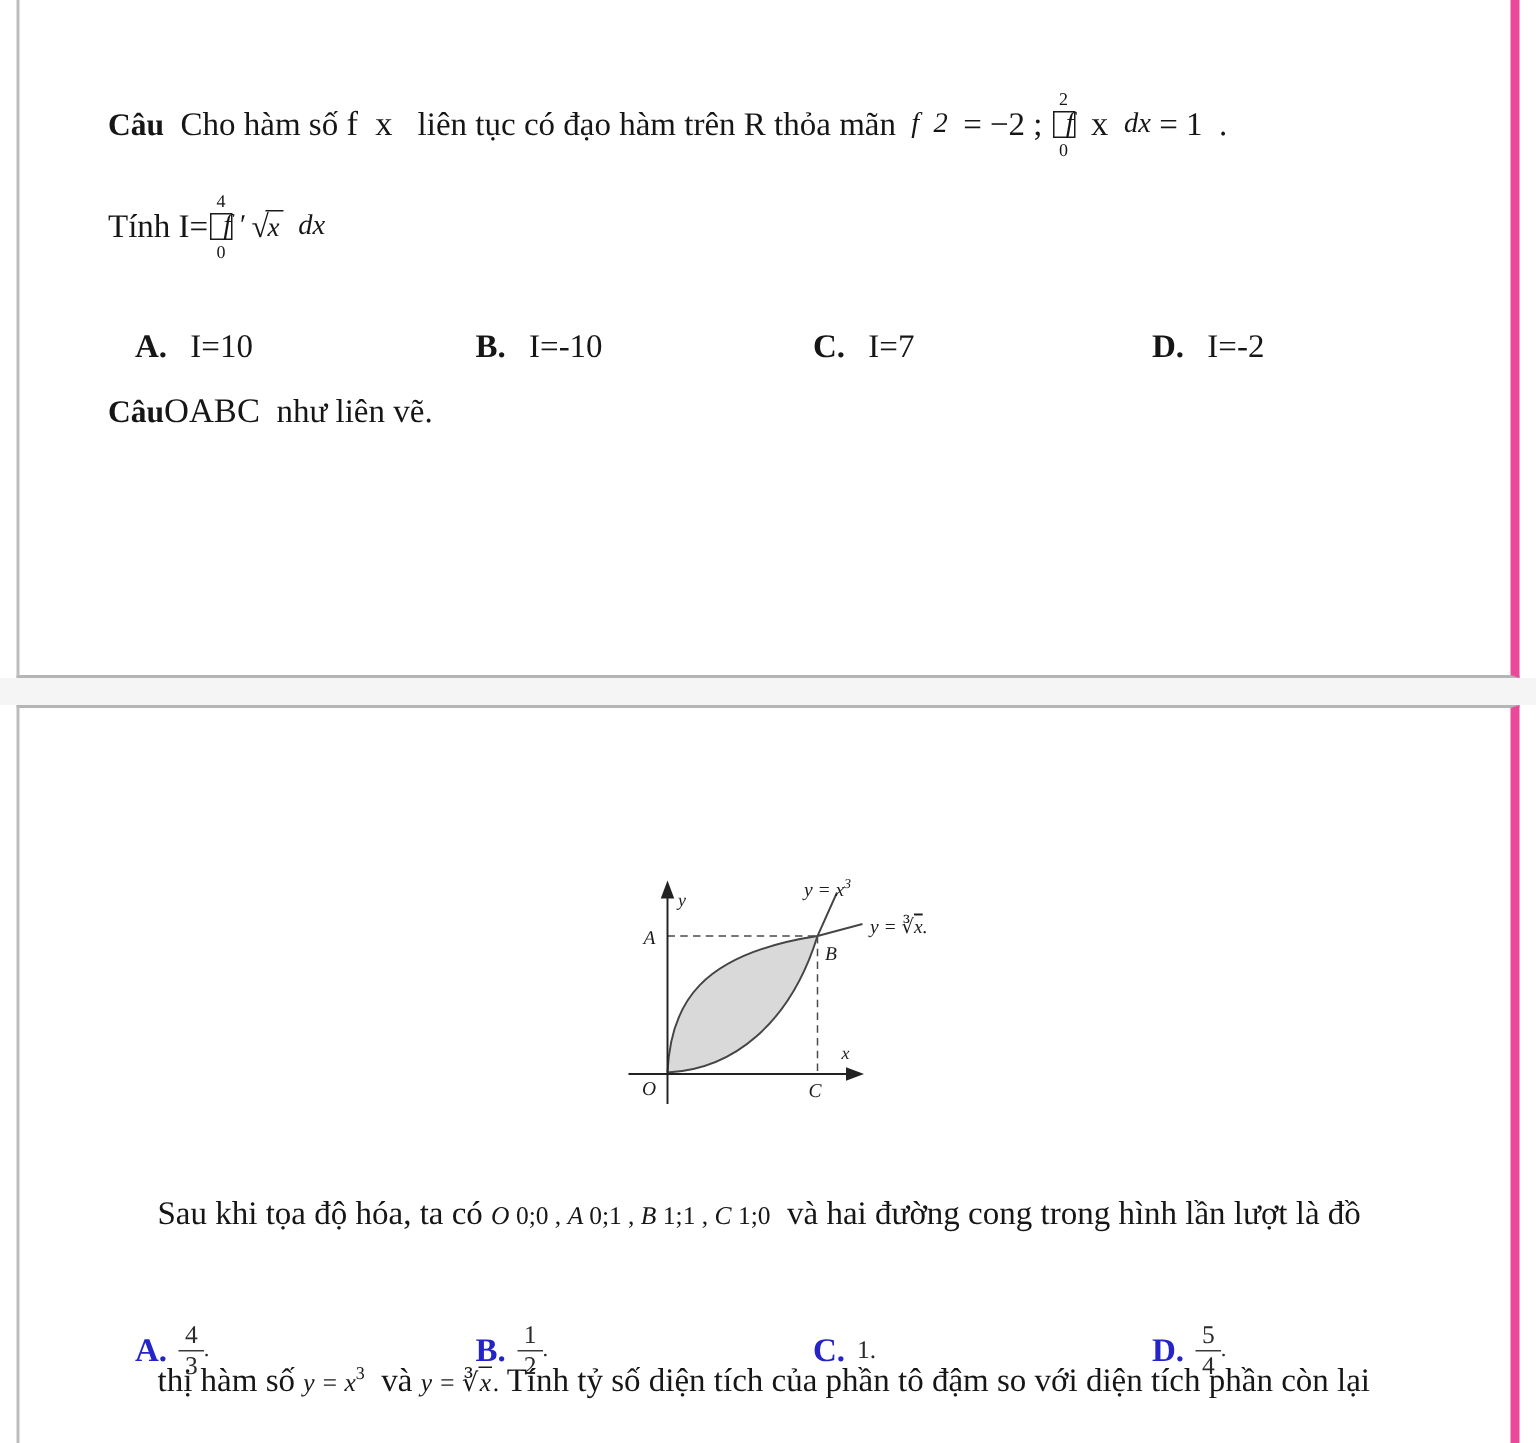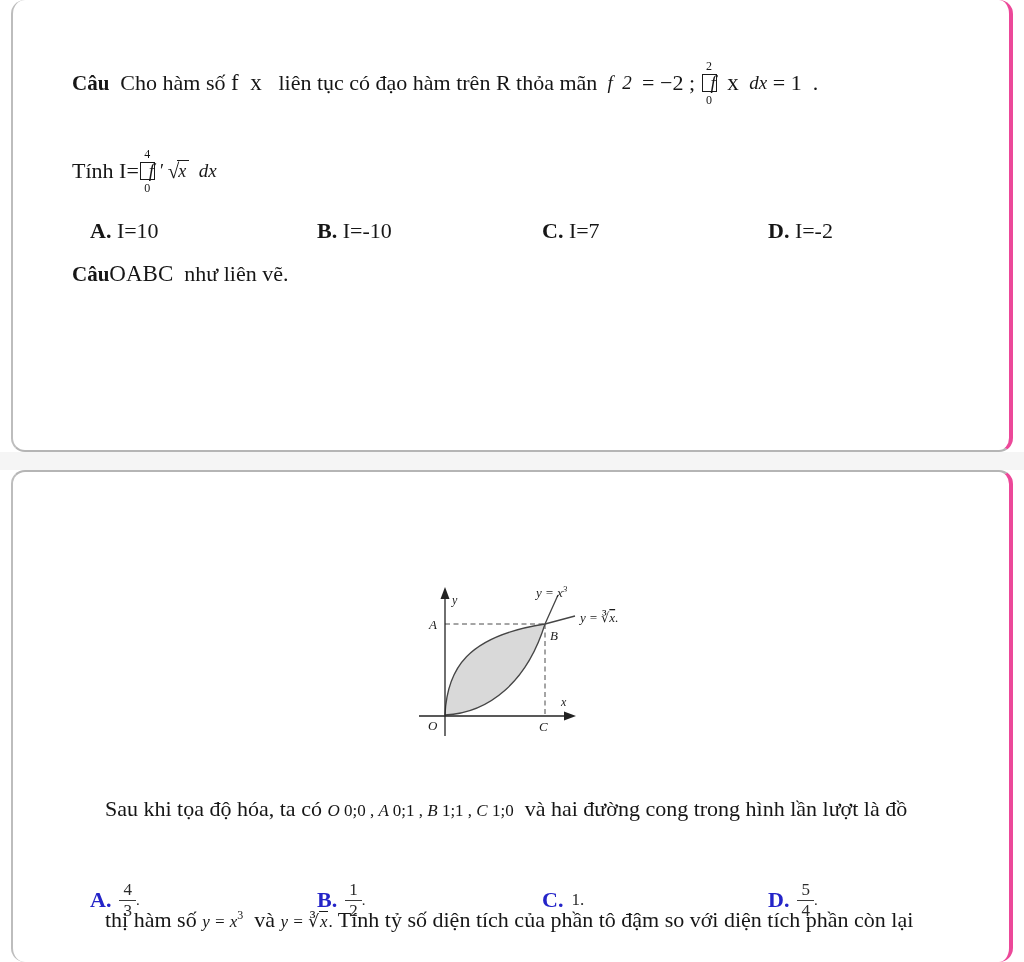--- a/index.html
+++ b/index.html
@@ -1,20 +1,20 @@
 <!DOCTYPE html>
 <html><head>
 <meta charset="utf-8">
 <style>
   * { margin:0; padding:0; box-sizing:border-box; }
   html,body { width:1024px; height:962px; background:#ffffff; overflow:hidden; }
   body { font-family:"Liberation Serif","DejaVu Serif",serif; color:#161616; }
 
   .page { position:relative; margin:0 11px; background:#fff;
-          border-left:2px solid #bdbdbd; border-right:4px solid #ec4899;border-radius:14px; }
+          border-left:2px solid #bdbdbd; border-right:6px solid #ec4899; }
   #page1 { height:452px; border-bottom:2px solid #b5b5b5; }
   #page-gap { height:18px; background:#f5f5f5; }
   #page2 { height:492px; border-top:2px solid #b5b5b5; }
 
   .abs { position:absolute; }
   .mline { display:flex; align-items:center; white-space:pre; }
   .t22 { font-size:22px; }
   .b { font-weight:bold; }
   .m17 { font-size:23px; }
   .m19 { font-size:19px; font-style:italic; }
@@ -27,21 +27,21 @@
 
   
   .sqrt-sign { font-size:21px; }
   .sqrt-arg { font-size:18px; font-style:italic; border-top:1.6px solid #1a1a1a; padding:0 3px 0 1px; margin-left:-2px; }
 
   
   .opt-cell { position:absolute; top:0; display:flex; align-items:center; white-space:pre; height:46px; }
   .opt-row1 .opt-cell { height:30px; }
   .opt-letter { font-weight:bold; font-size:22px; }
   .opt-letter.blue { color:#2424c8; }
-  .opt-text { font-size:22px; }
+  .opt-text { font-size:22px;margin-left:10px; }
   .frac { display:inline-block; vertical-align:middle; text-align:center; font-size:17px; line-height:1.15; margin-left:8px; color:#2b2b2b; }
   .frac .num { display:block; padding:0 4px; }
   .frac .den { display:block; border-top:1.3px solid #3a3a3a; padding:0 4px; }
   .frac-tail { font-size:15px; vertical-align:middle; color:#2b2b2b; }
   .plain-val { font-size:17px; margin-left:8px; color:#2b2b2b; }
 
   
   .pline { font-size:22px; line-height:35px; white-space:pre; }
   .pm { font-size:17px; font-style:italic; }
   .pm-up { font-size:17px; font-style:normal;margin-top:48px; }
@@ -53,21 +53,21 @@
 </style>
 </head>
 <body>
 
 <div class="page" id="page1">
 
   <div class="abs mline" style="left:59px; top:52px; height:62px;">
     <span class="t22 b" style="font-size:21px;">Câu</span><span class="t22">  Cho hàm số </span><span class="m17">f  x </span><span class="t22">  liên tục có đạo hàm trên R thỏa mãn </span><span class="m19"> f  2 </span><span class="t22"> = −2 ; </span><span class="intwrap"><span class="lim">2</span><span class="box"></span><span class="lim">0</span></span><span class="m19 after-box">f</span><span class="m17">  x </span><span class="m19"> dx</span><span class="t22"> = 1  .</span>
   </div>
 
-  <div class="abs mline" style="left:59px; top:140px; height:62px;">
+  <div class="abs mline" style="left:59px; top:120px; height:62px;">
     <span class="t22">Tính I=</span><span class="intwrap"><span class="lim">4</span><span class="box"></span><span class="lim">0</span></span><span class="m19 after-box">f ′ </span><span class="sqrt-sign">√</span><span class="sqrt-arg">x</span><span class="m19">  dx</span>
   </div>
 
   <div class="abs opt-row1" style="left:0; top:216px; width:100%; height:30px;">
     <div class="opt-cell" style="left:77px;"><span class="opt-letter">A.</span><span class="opt-text"> I=10</span></div>
     <div class="opt-cell" style="left:304px;"><span class="opt-letter">B.</span><span class="opt-text"> I=-10</span></div>
     <div class="opt-cell" style="left:529px;"><span class="opt-letter">C.</span><span class="opt-text"> I=7</span></div>
     <div class="opt-cell" style="left:755px;"><span class="opt-letter">D.</span><span class="opt-text"> I=-2</span></div>
   </div>
 

